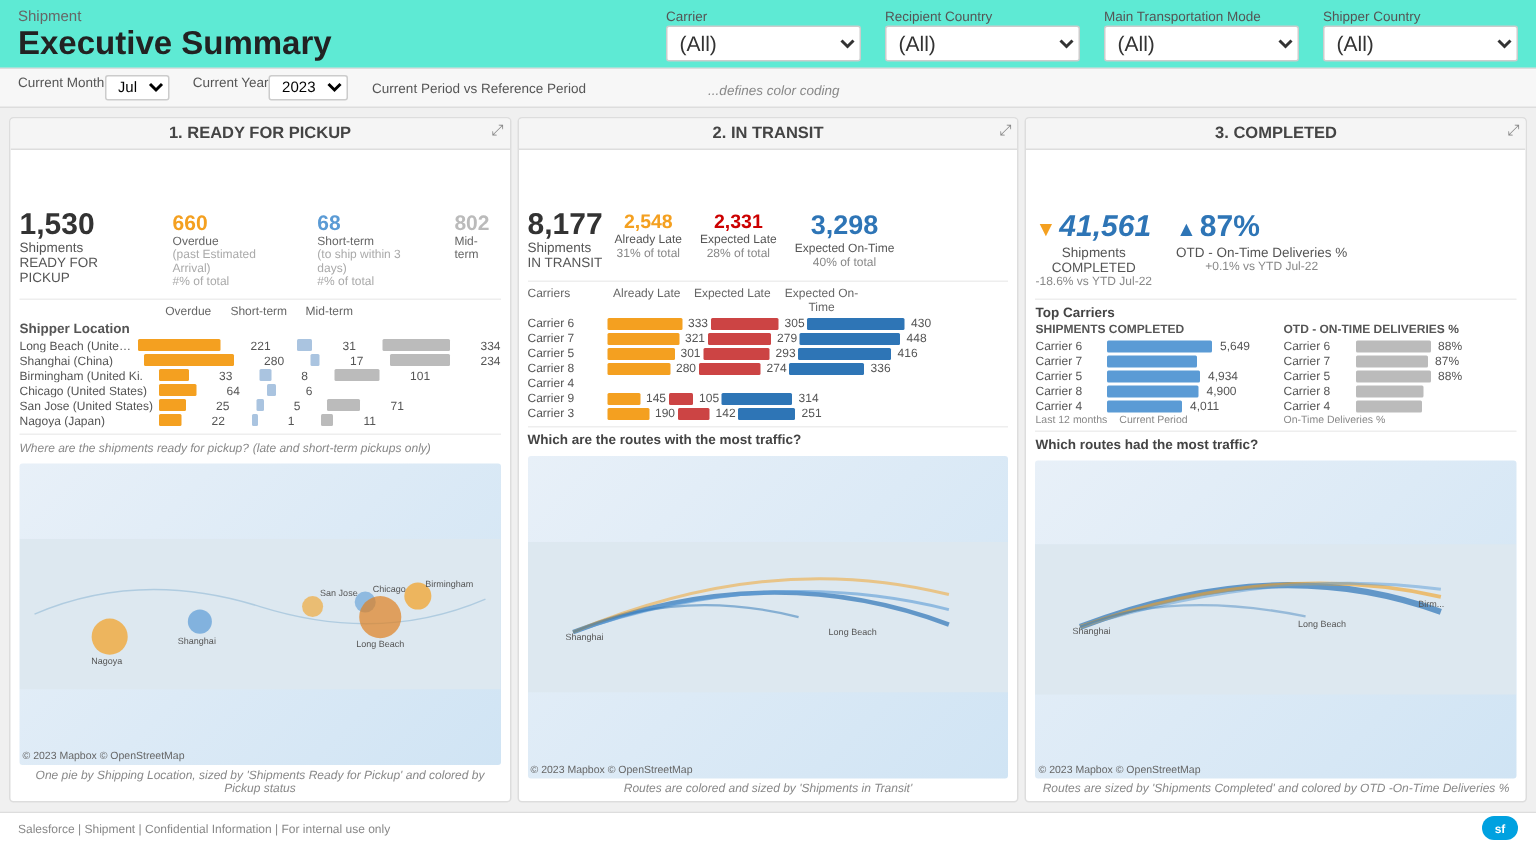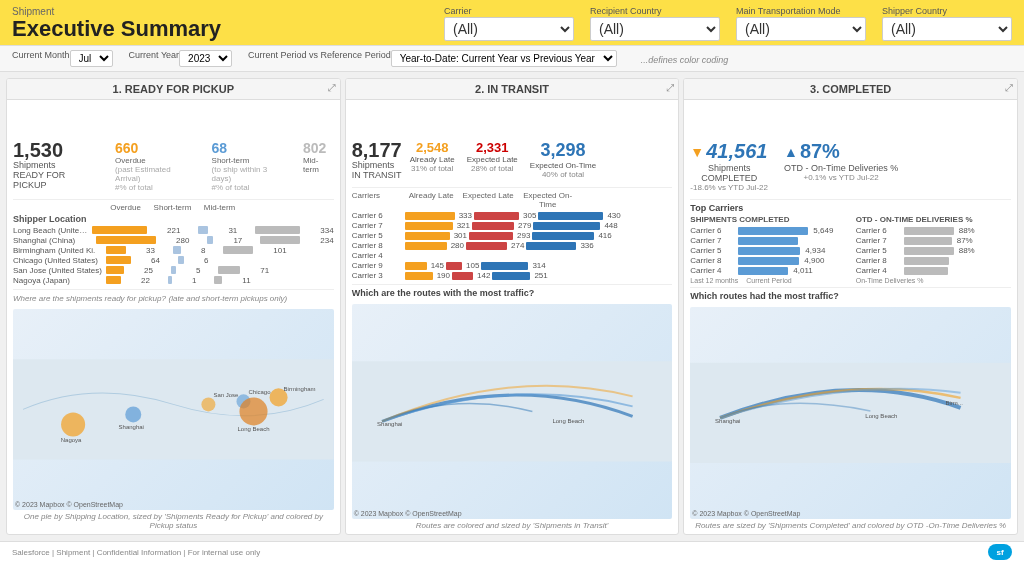--- a/index.html
+++ b/index.html
@@ -1,18 +1,18 @@
 <!DOCTYPE html>
 <html><head>
   <meta charset="utf-8">
   <style>
     * { box-sizing: border-box; margin: 0; padding: 0; }
     body { font-family: Arial, sans-serif; background: #f0f0f0; font-size: 11px; color: #333; width: 1024px; height: 562px; overflow: hidden; }
 
-    .top-bar { background: #fde047; padding: 6px 12px 4px; border-bottom: 1px solid #ddd; display: flex; justify-content: space-between; align-items: flex-start; }
+    .top-bar { background: #5eead4; padding: 6px 12px 4px; border-bottom: 1px solid #ddd; display: flex; justify-content: space-between; align-items: flex-start; }
     .top-bar-left { }
     .breadcrumb { font-size: 10px; color: #666; }
     .page-title { font-size: 22px; font-weight: bold; color: #222; line-height: 1.1; }
     .top-bar-right { display: flex; gap: 16px; flex-wrap: wrap; justify-content: flex-end; }
     .filter-group { display: flex; flex-direction: column; min-width: 130px; }
     .filter-label { font-size: 9px; color: #555; margin-bottom: 1px; }
     .filter-select { border: 1px solid #ccc; background: #fff; font-size: 14px; padding: 2px 4px; border-radius: 2px; color: #333; cursor: pointer; appearance: auto; }
 
     .filter-bar { background: #f7f7f7; border-bottom: 1px solid #ddd; padding: 4px 12px; display: flex; gap: 16px; align-items: center; font-size: 10px; }
     .filter-bar-item { display: flex; flex-direction: row; }
@@ -140,23 +140,20 @@
       </select>
     </div>
     <div class="filter-bar-item">
       <span class="filter-bar-label">Current Year</span>
       <select class="filter-bar-select">
         <option>2023</option>
       </select>
     </div>
     <div class="filter-bar-item" style="min-width:200px;">
       <span class="filter-bar-label">Current Period vs Reference Period</span>
-      <select class="filter-bar-select" style="min-width:200px;">
-        <option>Year-to-Date: Current Year vs Previous Year</option>
-      </select>
     </div>
     <span class="color-coding-note">...defines color coding</span>
   </div>
 
   <div class="main-content">
 
     <div class="panel">
       <div class="panel-header">1. READY FOR PICKUP</div>
       <span class="panel-expand">⤢</span>
       <div class="panel-body">

